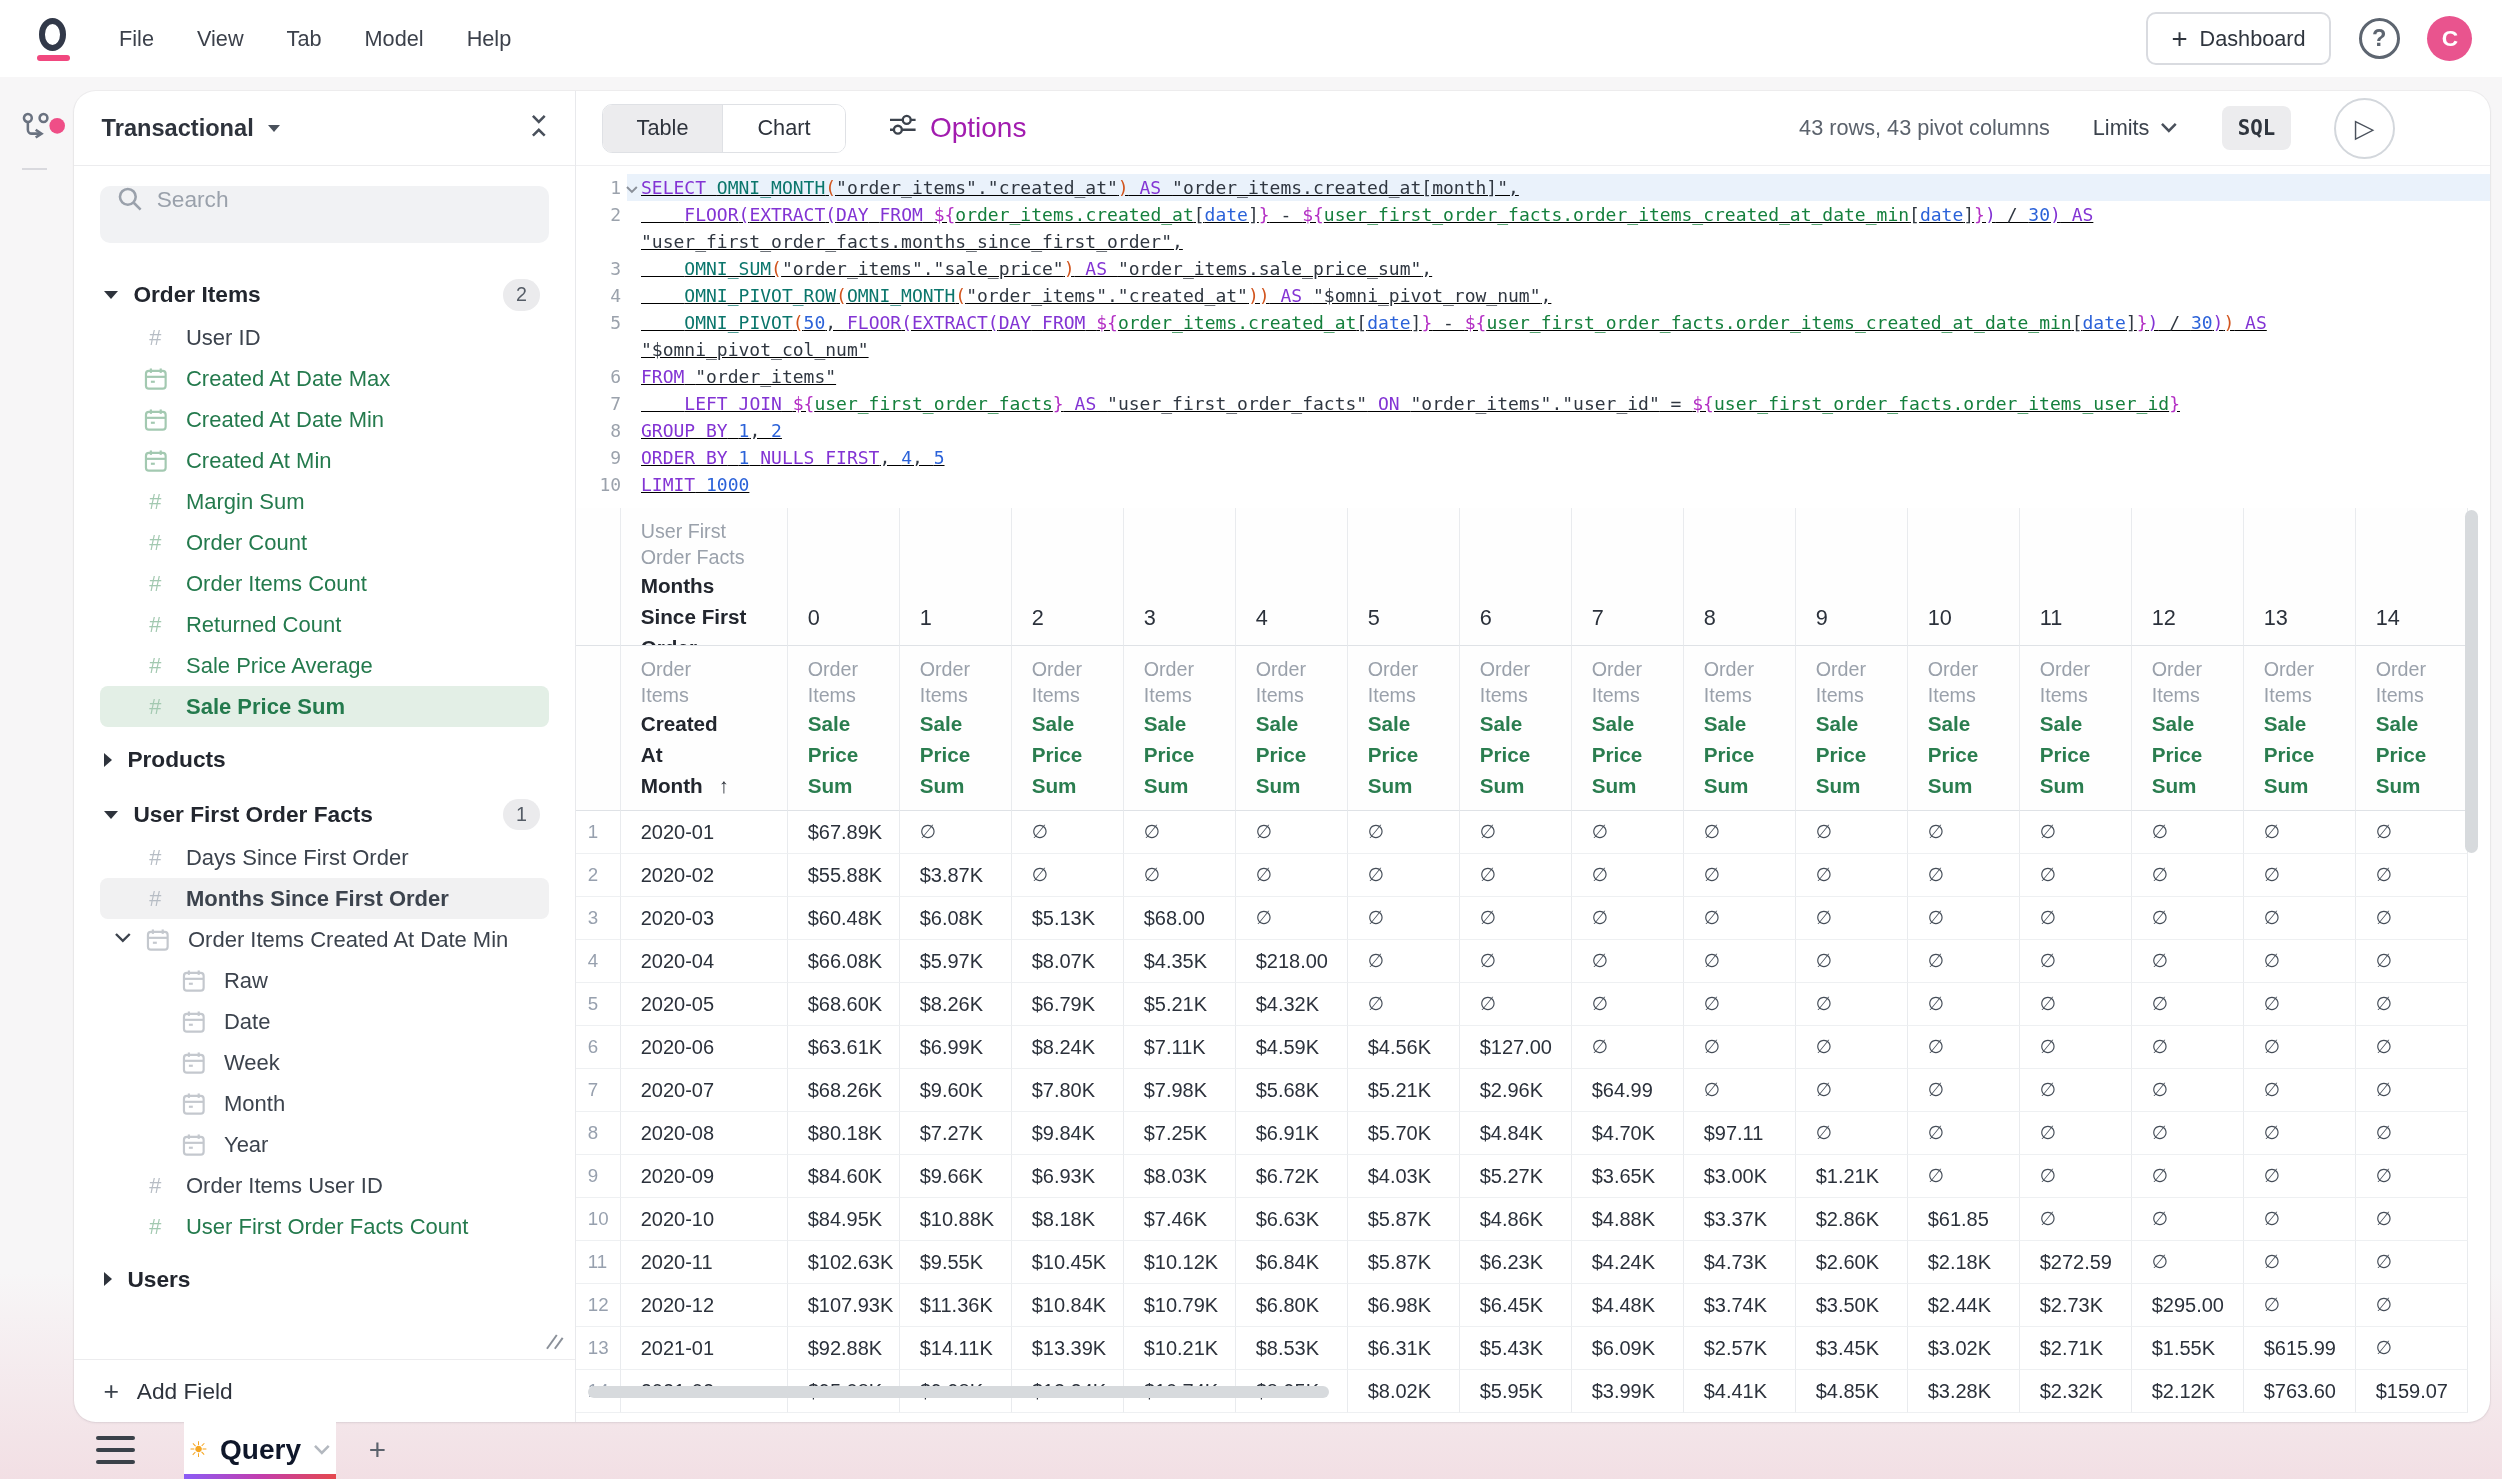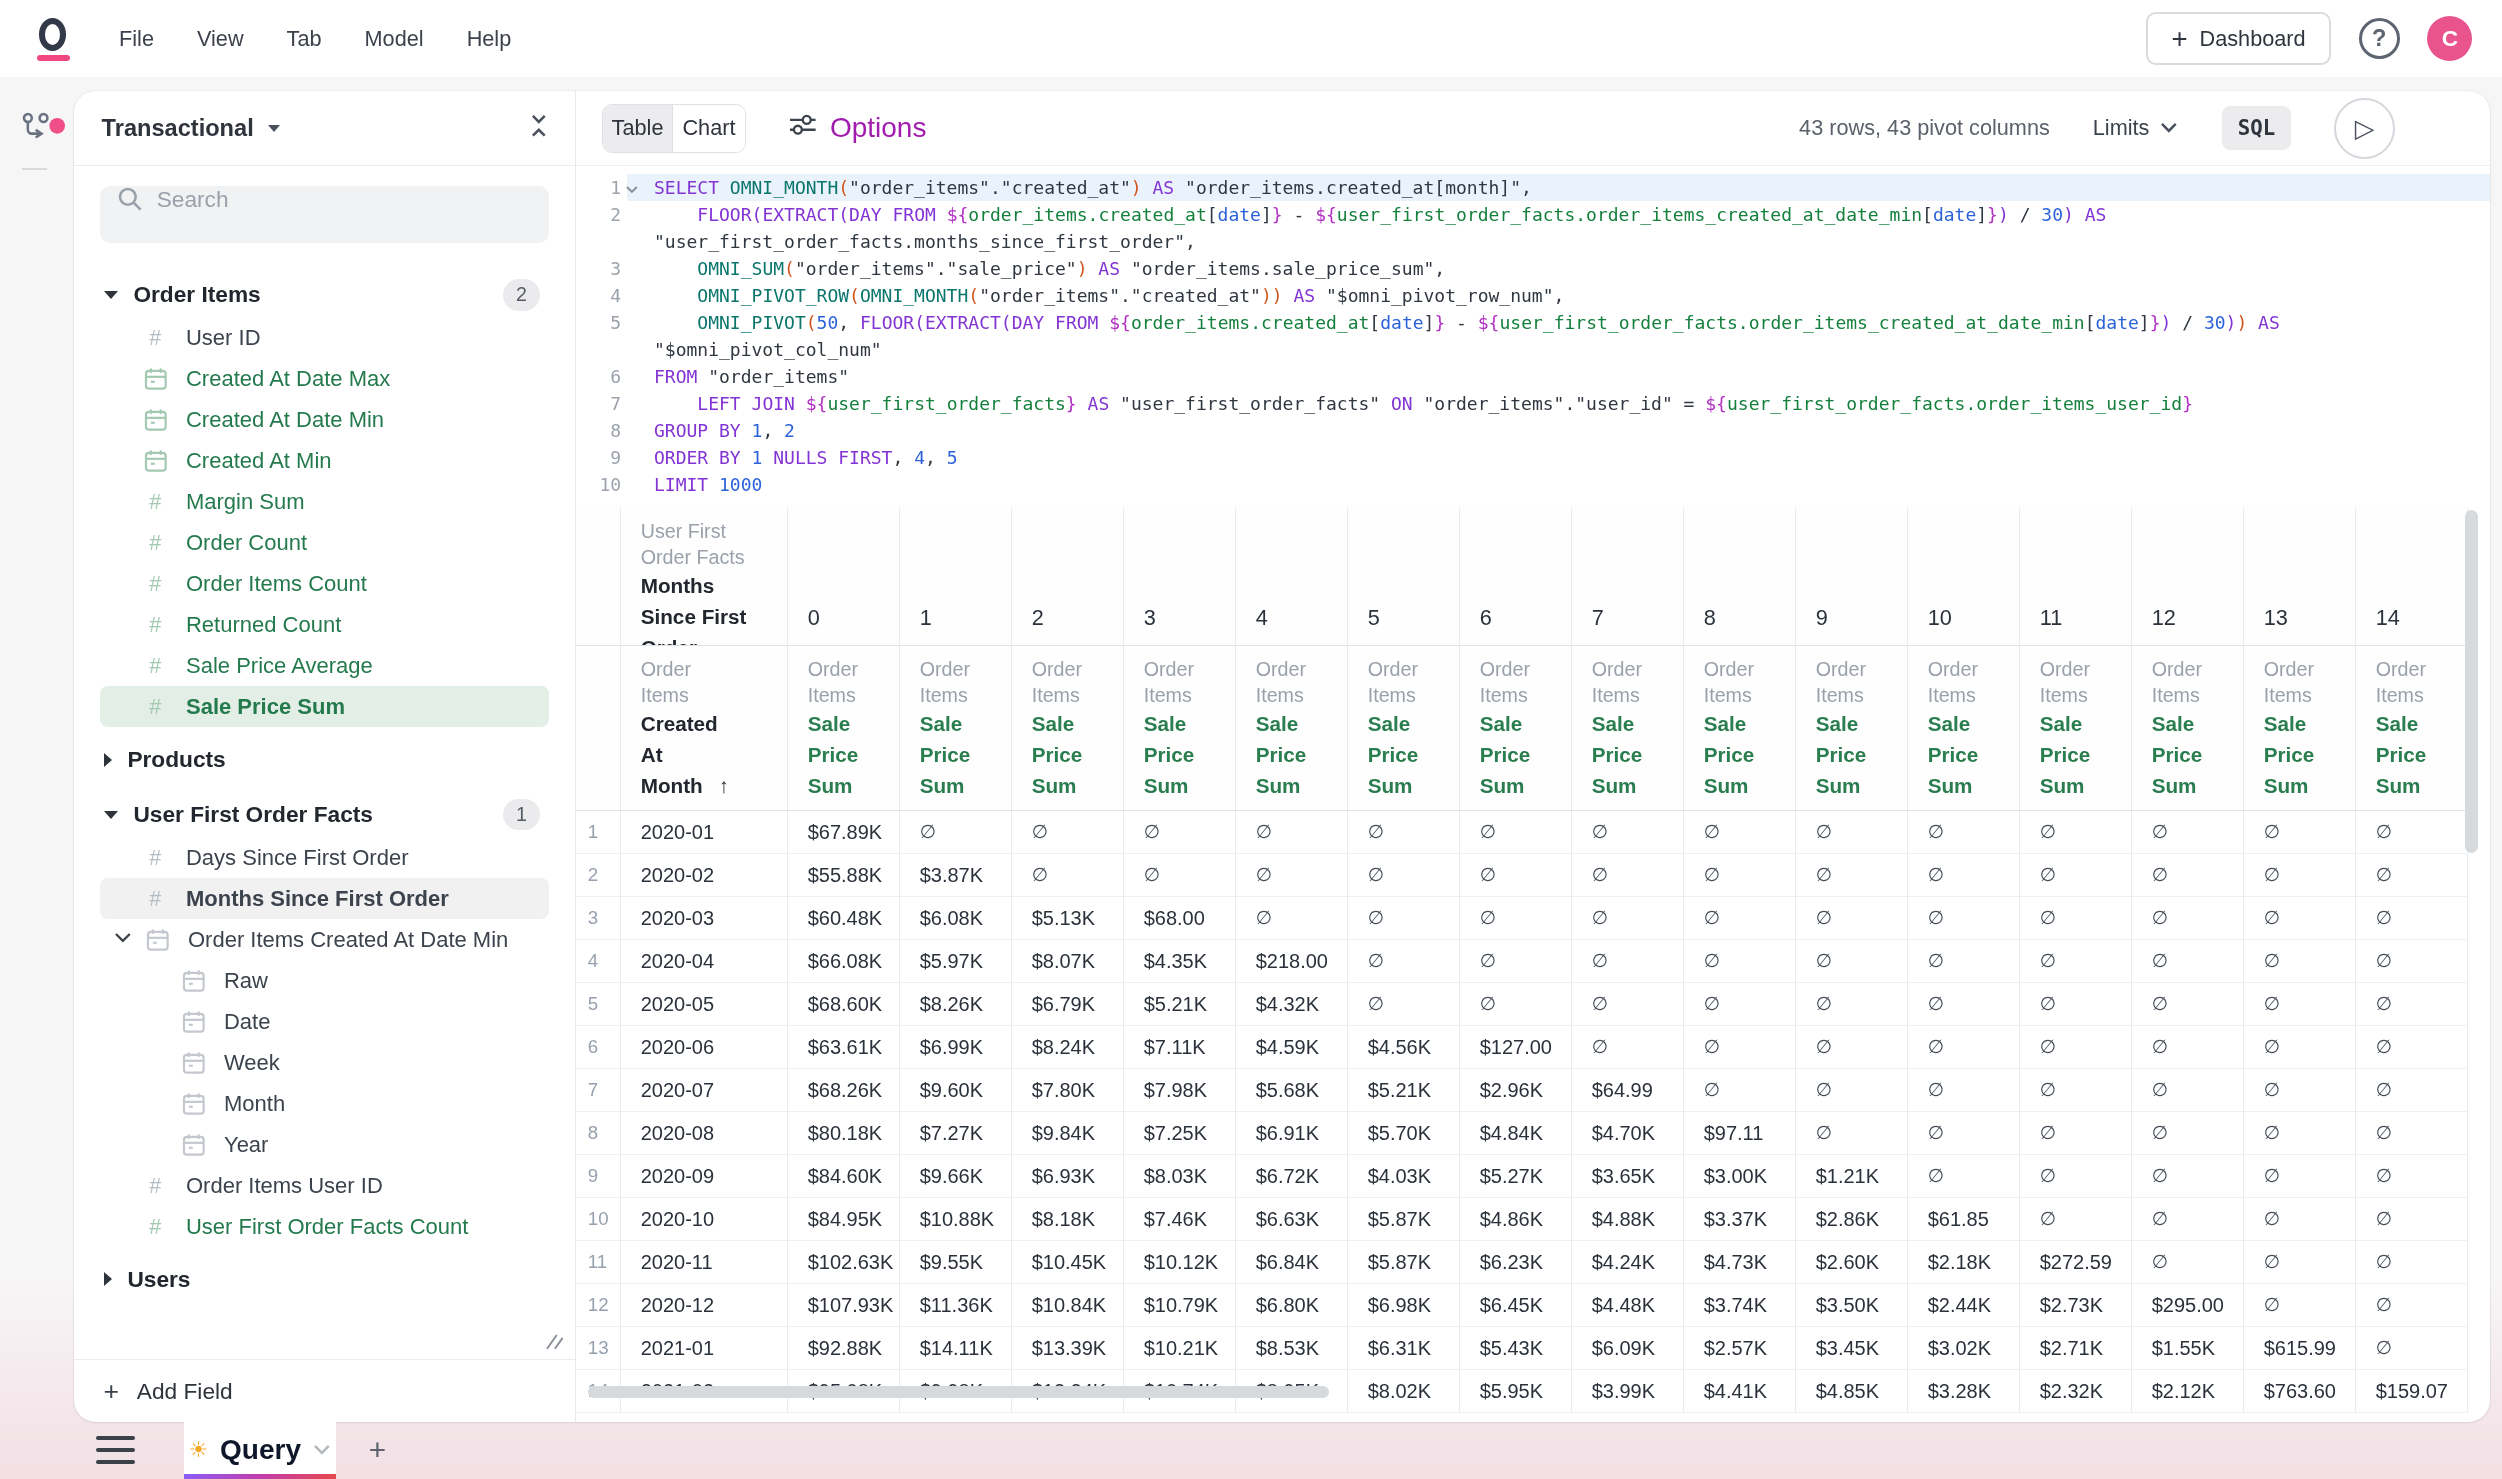--- a/index.html
+++ b/index.html
@@ -67,40 +67,40 @@
   .fld-chev { margin-right:9.9px; margin-left:-27.6px; }
   .add-field { height:63px; border-top:1px solid #ececee; display:flex; align-items:center; gap:17.7px;
     padding:0 29.6px; font-size:22.7px; color:#2e333c; }
   .add-field .plus { font-size:26.6px; color:#3c434d; }
   .resize-grip { position:absolute; right:9.9px; bottom:71px; width:21.7px; height:17.7px; }
 
   
   .main { flex:1; display:flex; flex-direction:column; position:relative; min-width:0; }
   .toolbar { height:75px; flex:none; display:flex; align-items:center; padding:0 95px 0 25.6px; border-bottom:1px solid #efeff1; }
   .seg { display:flex; border:1.5px solid #dfe1e5; border-radius:9.9px; overflow:hidden; height:49px; }
-  .seg-btn { padding:0 9px; display:flex; align-items:center; font-size:21.7px; color:#2e333c; background:#fff; }
+  .seg-btn { padding:0 34px; display:flex; align-items:center; font-size:21.7px; color:#2e333c; background:#fff; }
   .seg-btn.active { background:#ececee; font-weight:400; }
   .seg-btn + .seg-btn { border-left:1.5px solid #dfe1e5; }
   .options { display:flex; align-items:center; gap:13.8px; margin-left:43px; font-size:28px; color:#a21caf; }
   .tb-right { margin-left:auto; display:flex; align-items:center; gap:43px; }
   .rowcount { font-size:21.7px; color:#5b626c; }
   .limits { display:flex; align-items:center; gap:9.9px; font-size:21.7px; color:#3c434d; }
   .sql-btn { background:#ececee; border-radius:7.9px; padding:9.9px 15.8px; font-size:20.7px; font-weight:700; color:#2f353e;
     font-family:"DejaVu Sans Mono",monospace; }
   .run-btn { width:61px; height:61px; border:2px solid #d3d7dc; border-radius:50%;
     display:flex; align-items:center; justify-content:center; color:#4a515c; font-size:25.6px; }
 
   
   .sqlwrap { height:342px; flex:none; padding-top:7.9px; font-family:"DejaVu Sans Mono",monospace; font-size:18px;
     overflow:hidden; }
   .sqlline { display:flex; height:27px; line-height:27px; white-space:pre; }
   .sqlline.active .code-area { background:#eaf2fb; }
   .gutter { width:51px; flex:none; text-align:right; color:#9ba2ac; padding-right:5.9px; position:relative; }
   .gutter .fold { position:absolute; right:-11.8px; top:1px; }
-  .code-area { flex:1; padding-left:27px; min-width:0; }
+  .code-area { flex:1; padding-left:14px; min-width:0;text-decoration:underline; }
   .t-kw{color:#8334d4;} .t-fn{color:#0b766c;} .t-str{color:#303741;} .t-po{color:#d2551e;}
   .t-pp{color:#8334d4;} .t-num{color:#2b62d9;} .t-dv{color:#b32fc4;} .t-gv{color:#15803d;}
   .t-bv{color:#2b62d9;} .t-pl{color:#303741;}
 
   
   .tablewrap { flex:1; overflow:hidden; position:relative; }
   .grid { display:grid; grid-template-columns:45px 167px repeat(15,112px); }
   .cell { border-right:1px solid #e9ebee; border-bottom:1px solid #eef0f2; overflow:hidden; }
   .hcell { border-bottom:1px solid #dfe2e6; background:#fefefe; }
   .h1 { height:138px; position:relative; }

